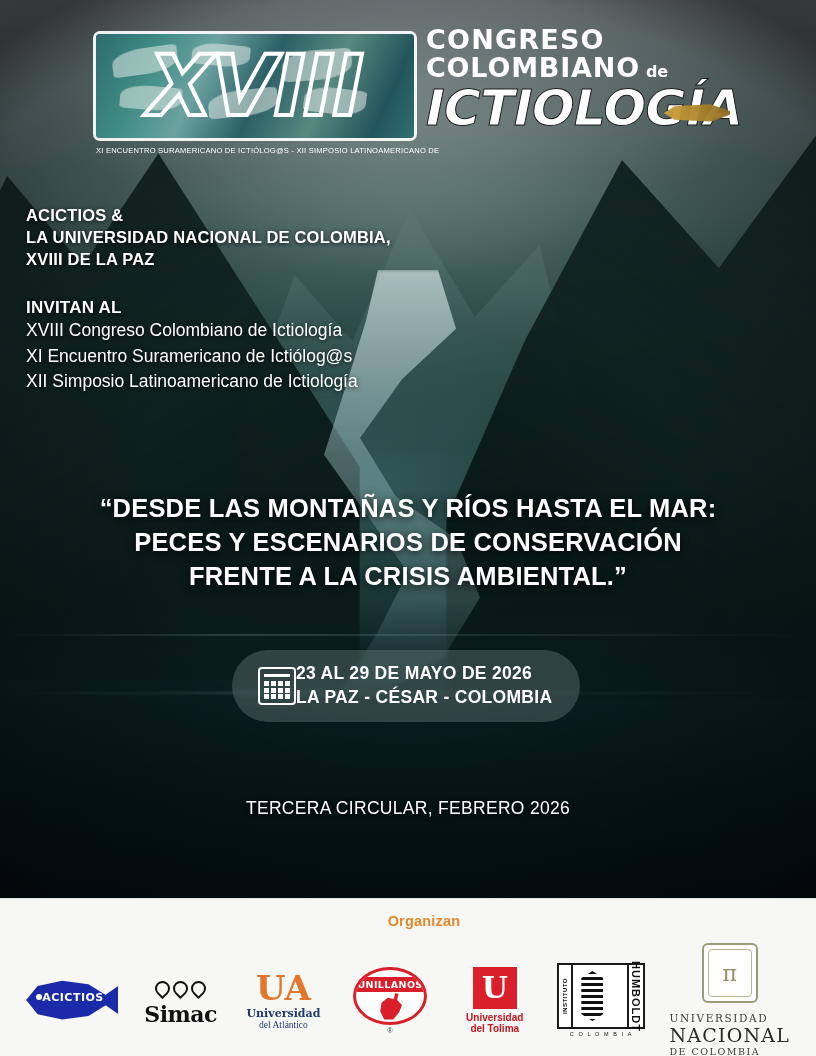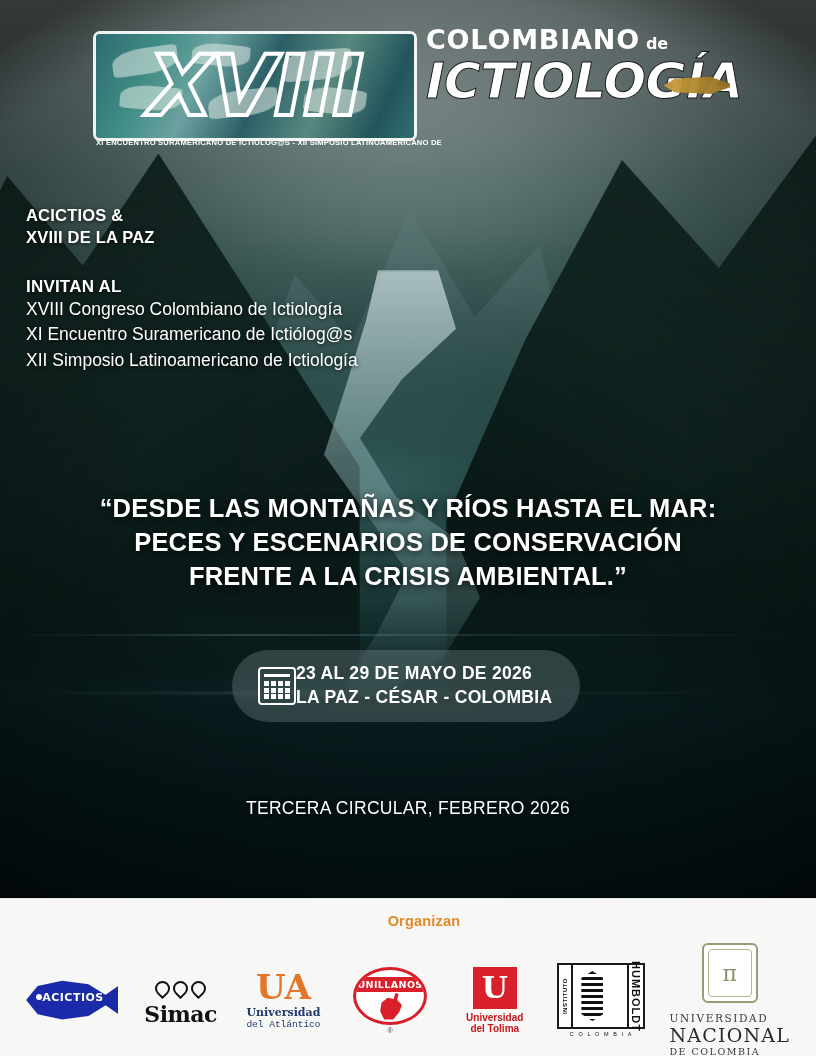--- a/index.html
+++ b/index.html
@@ -115,24 +115,24 @@
     display: flex; align-items: center; justify-content: center;
     font-family: "DejaVu Sans", sans-serif;
     font-weight: 700; font-style: italic;
     font-size: 84px; letter-spacing: -2px;
     color: transparent;
     -webkit-text-stroke: 4px #ffffff;
     text-shadow: 0 0 0 rgba(0,0,0,0);
     line-height: 1;
   }
   .logo-sub {
-    position: absolute; left: 0; top: 112px;
+    position: absolute; left: 0; top: 120px;
     width: 318px;
     font-family: "Liberation Sans", sans-serif;
-    font-size: 7.6px; font-weight: 700; letter-spacing: 0.2px;
+    font-size: 7.6px; font-weight: 400; letter-spacing: 0.2px;
     color: #ffffff; 
     white-space: nowrap;
   }
   .logo-right { position: absolute; left: 330px; top: 0; width: 320px; }
   .logo-congreso {
     font-family: "DejaVu Sans", sans-serif;
     font-size: 27px; font-weight: 700; letter-spacing: 1.2px;
     color: #ffffff; line-height: 1.02;
   }
   .logo-colombiano {
@@ -289,21 +289,21 @@
     line-height: 1; margin-top: 2px;
   }
 
   
   .lg-ua { width: 84px; text-align: center; }
   .ua-mark {
     font-family: "DejaVu Serif", serif;
     font-size: 34px; font-weight: 700; color: #e2762b; line-height: 1;
   }
   .ua-l1 { font-family: "DejaVu Serif", serif; font-size: 11px; color: #1f3a6e; margin-top: 2px; font-weight: 600; }
-  .ua-l2 { font-family: Liberation Mono, monospace; font-size: 9.5px; color: #1f3a6e; }
+  .ua-l2 { font-family: Liberation Serif, serif; font-size: 9.5px; color: #1f3a6e; }
 
   
   .lg-unillanos { width: 92px; text-align: center; }
   .uni-circle {
     width: 74px; height: 58px; border-radius: 50%;
     border: 3px solid #d9202a; margin: 0 auto;
     position: relative; background: #fff;
     display: flex; align-items: center; justify-content: center;
     overflow: hidden;
   }
@@ -399,33 +399,35 @@
       <span class="fish f1"></span>
       <span class="fish f2"></span>
       <span class="fish f3"></span>
       <span class="fish f4"></span>
       <span class="fish f5"></span>
       <span class="fish f6"></span>
       <div class="numerals">XVIII</div>
     </div>
     <div class="logo-sub">XI ENCUENTRO SURAMERICANO DE ICTIÓLOG@S  -  XII SIMPOSIO LATINOAMERICANO DE</div>
     <div class="logo-right">
+      <div class="logo-congreso">CONGRESO</div>
       <div class="logo-colombiano">
         <span>COLOMBIANO</span>
         <span class="logo-de">de</span>
       </div>
       <div class="logo-icti">
         <span>ICTIOLOGÍA</span>
         <span class="icti-fish"></span>
       </div>
     </div>
   </div>
 
   <div class="invite">
     <div class="bold-line">ACICTIOS  &amp;</div>
+    <div class="bold-line">LA UNIVERSIDAD NACIONAL DE COLOMBIA,</div>
     <div class="bold-line">XVIII DE LA PAZ</div>
     <div class="invite-al">INVITAN AL</div>
     <div class="light-line">XVIII Congreso Colombiano de Ictiología</div>
     <div class="light-line">XI Encuentro Suramericano de Ictiólog@s</div>
     <div class="light-line">XII Simposio Latinoamericano de Ictiología</div>
   </div>
 
   <div class="slogan">
     <div>“DESDE LAS MONTAÑAS Y RÍOS HASTA EL MAR:</div>
     <div>PECES Y ESCENARIOS DE CONSERVACIÓN</div>

